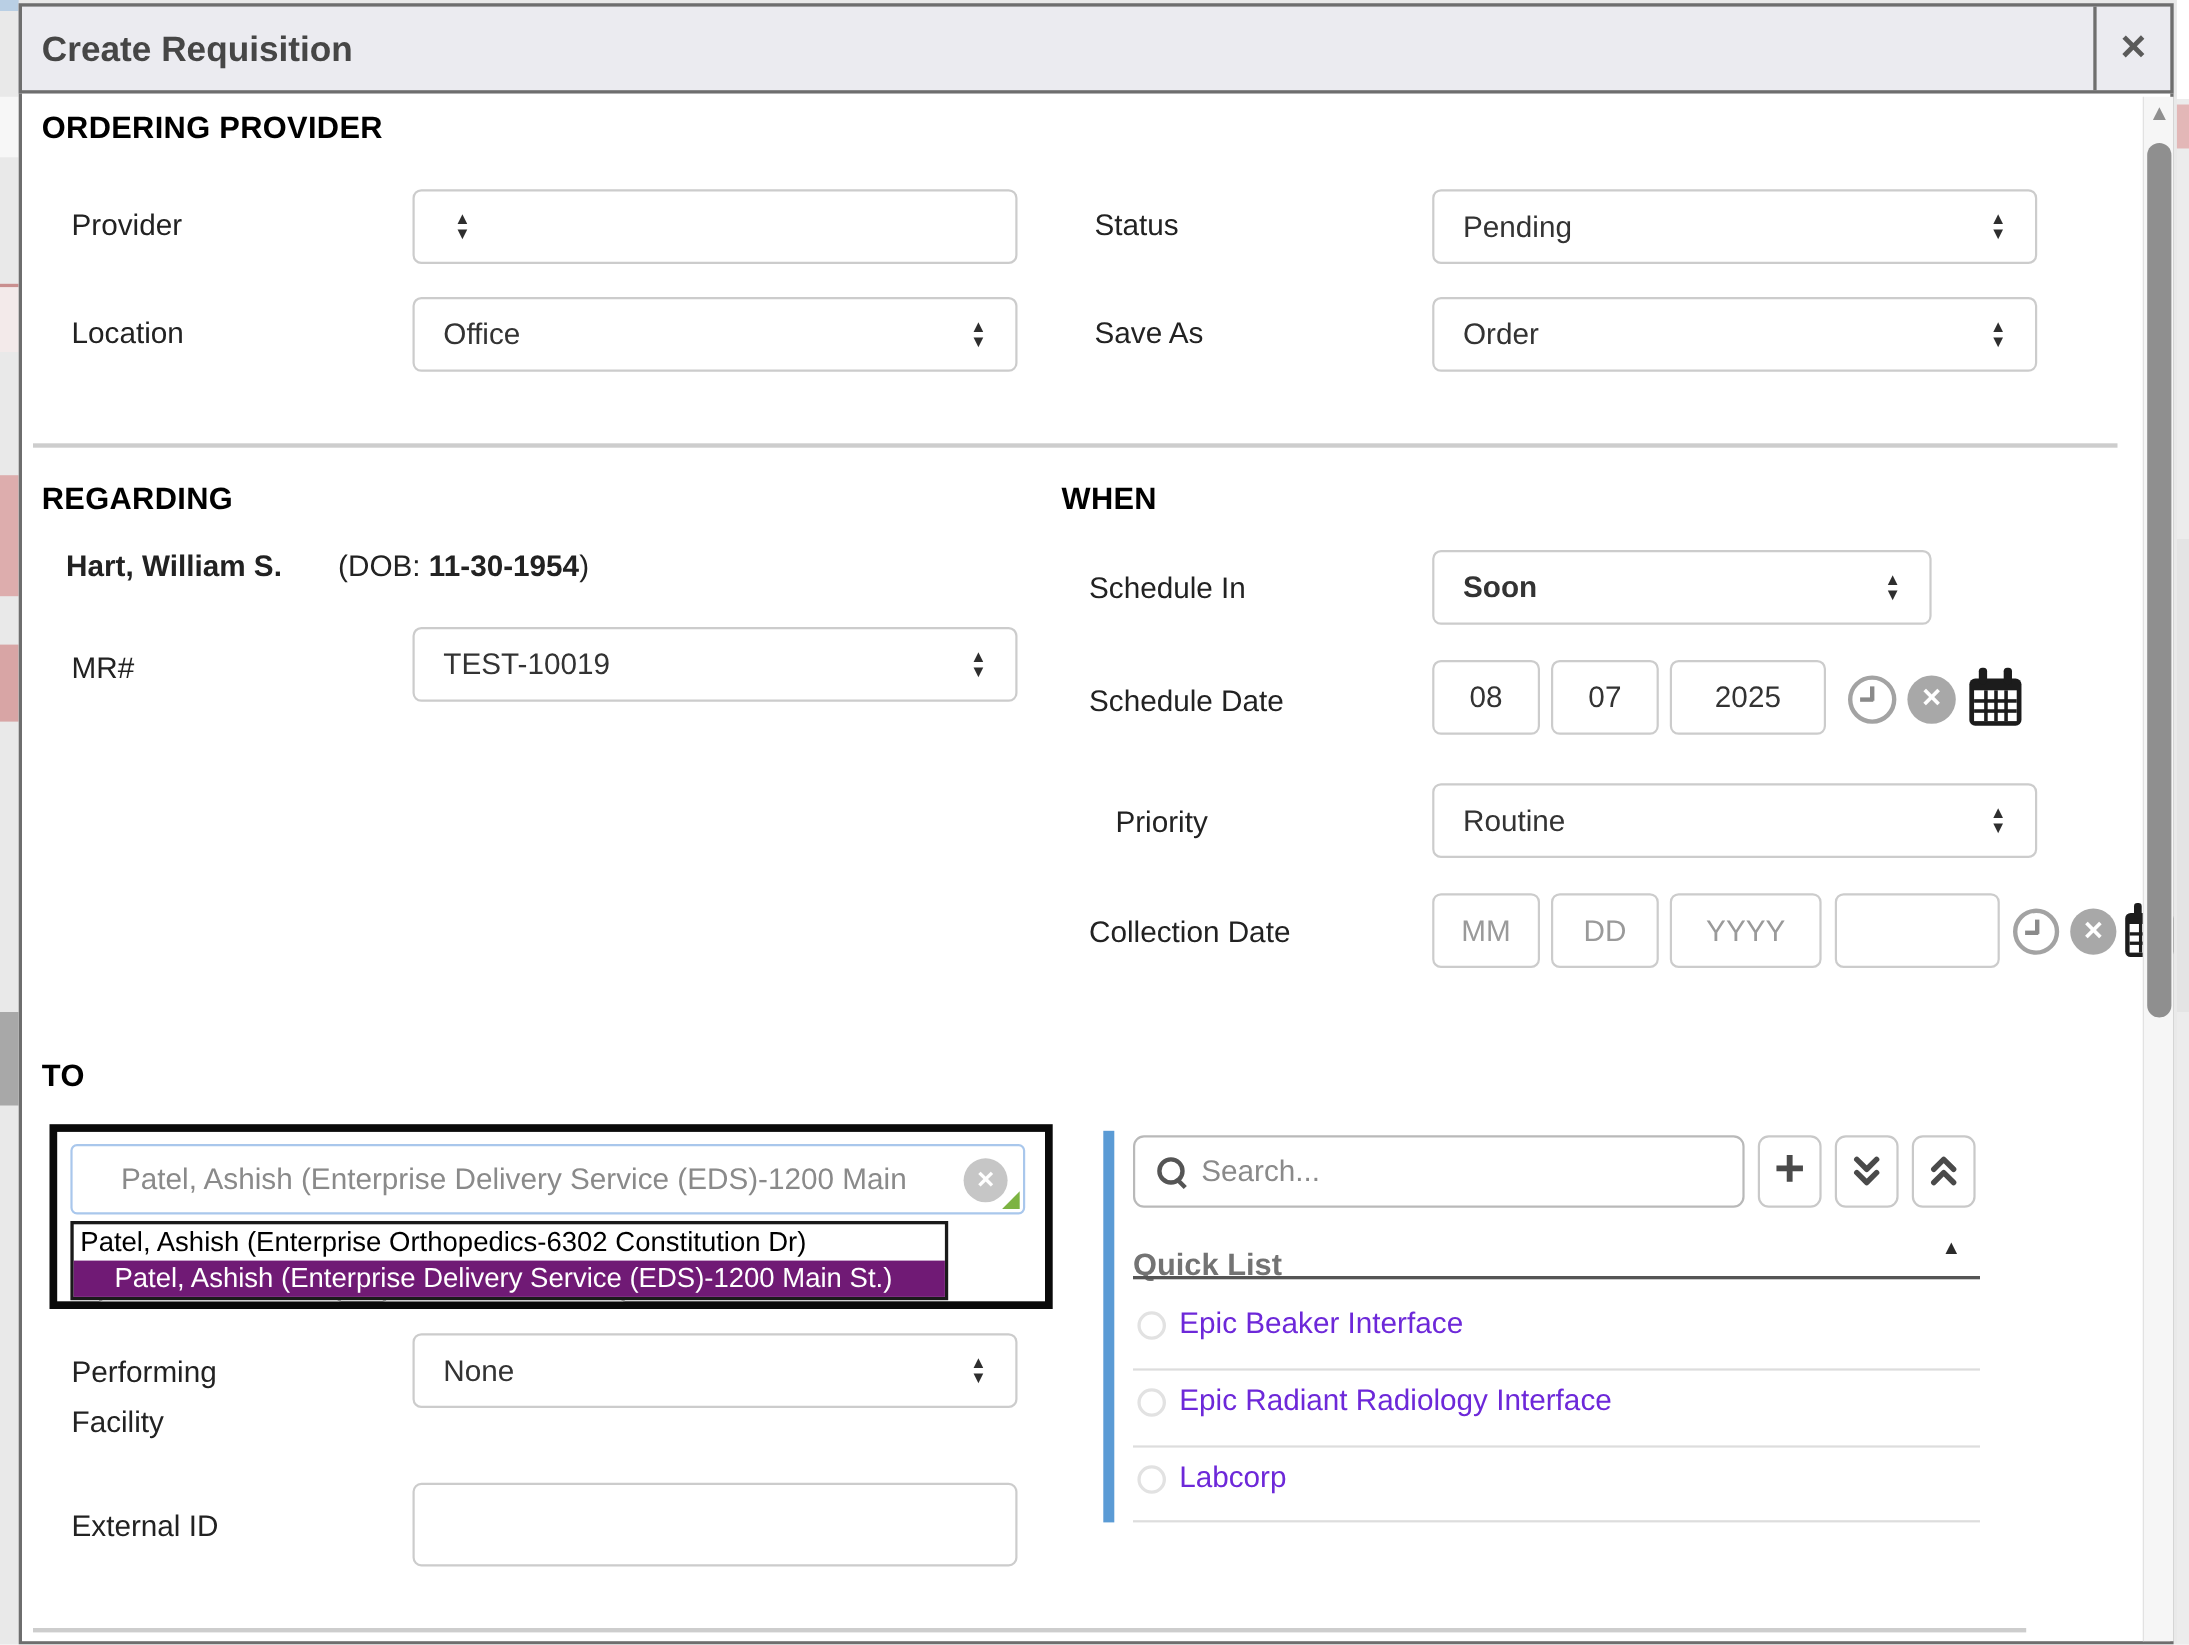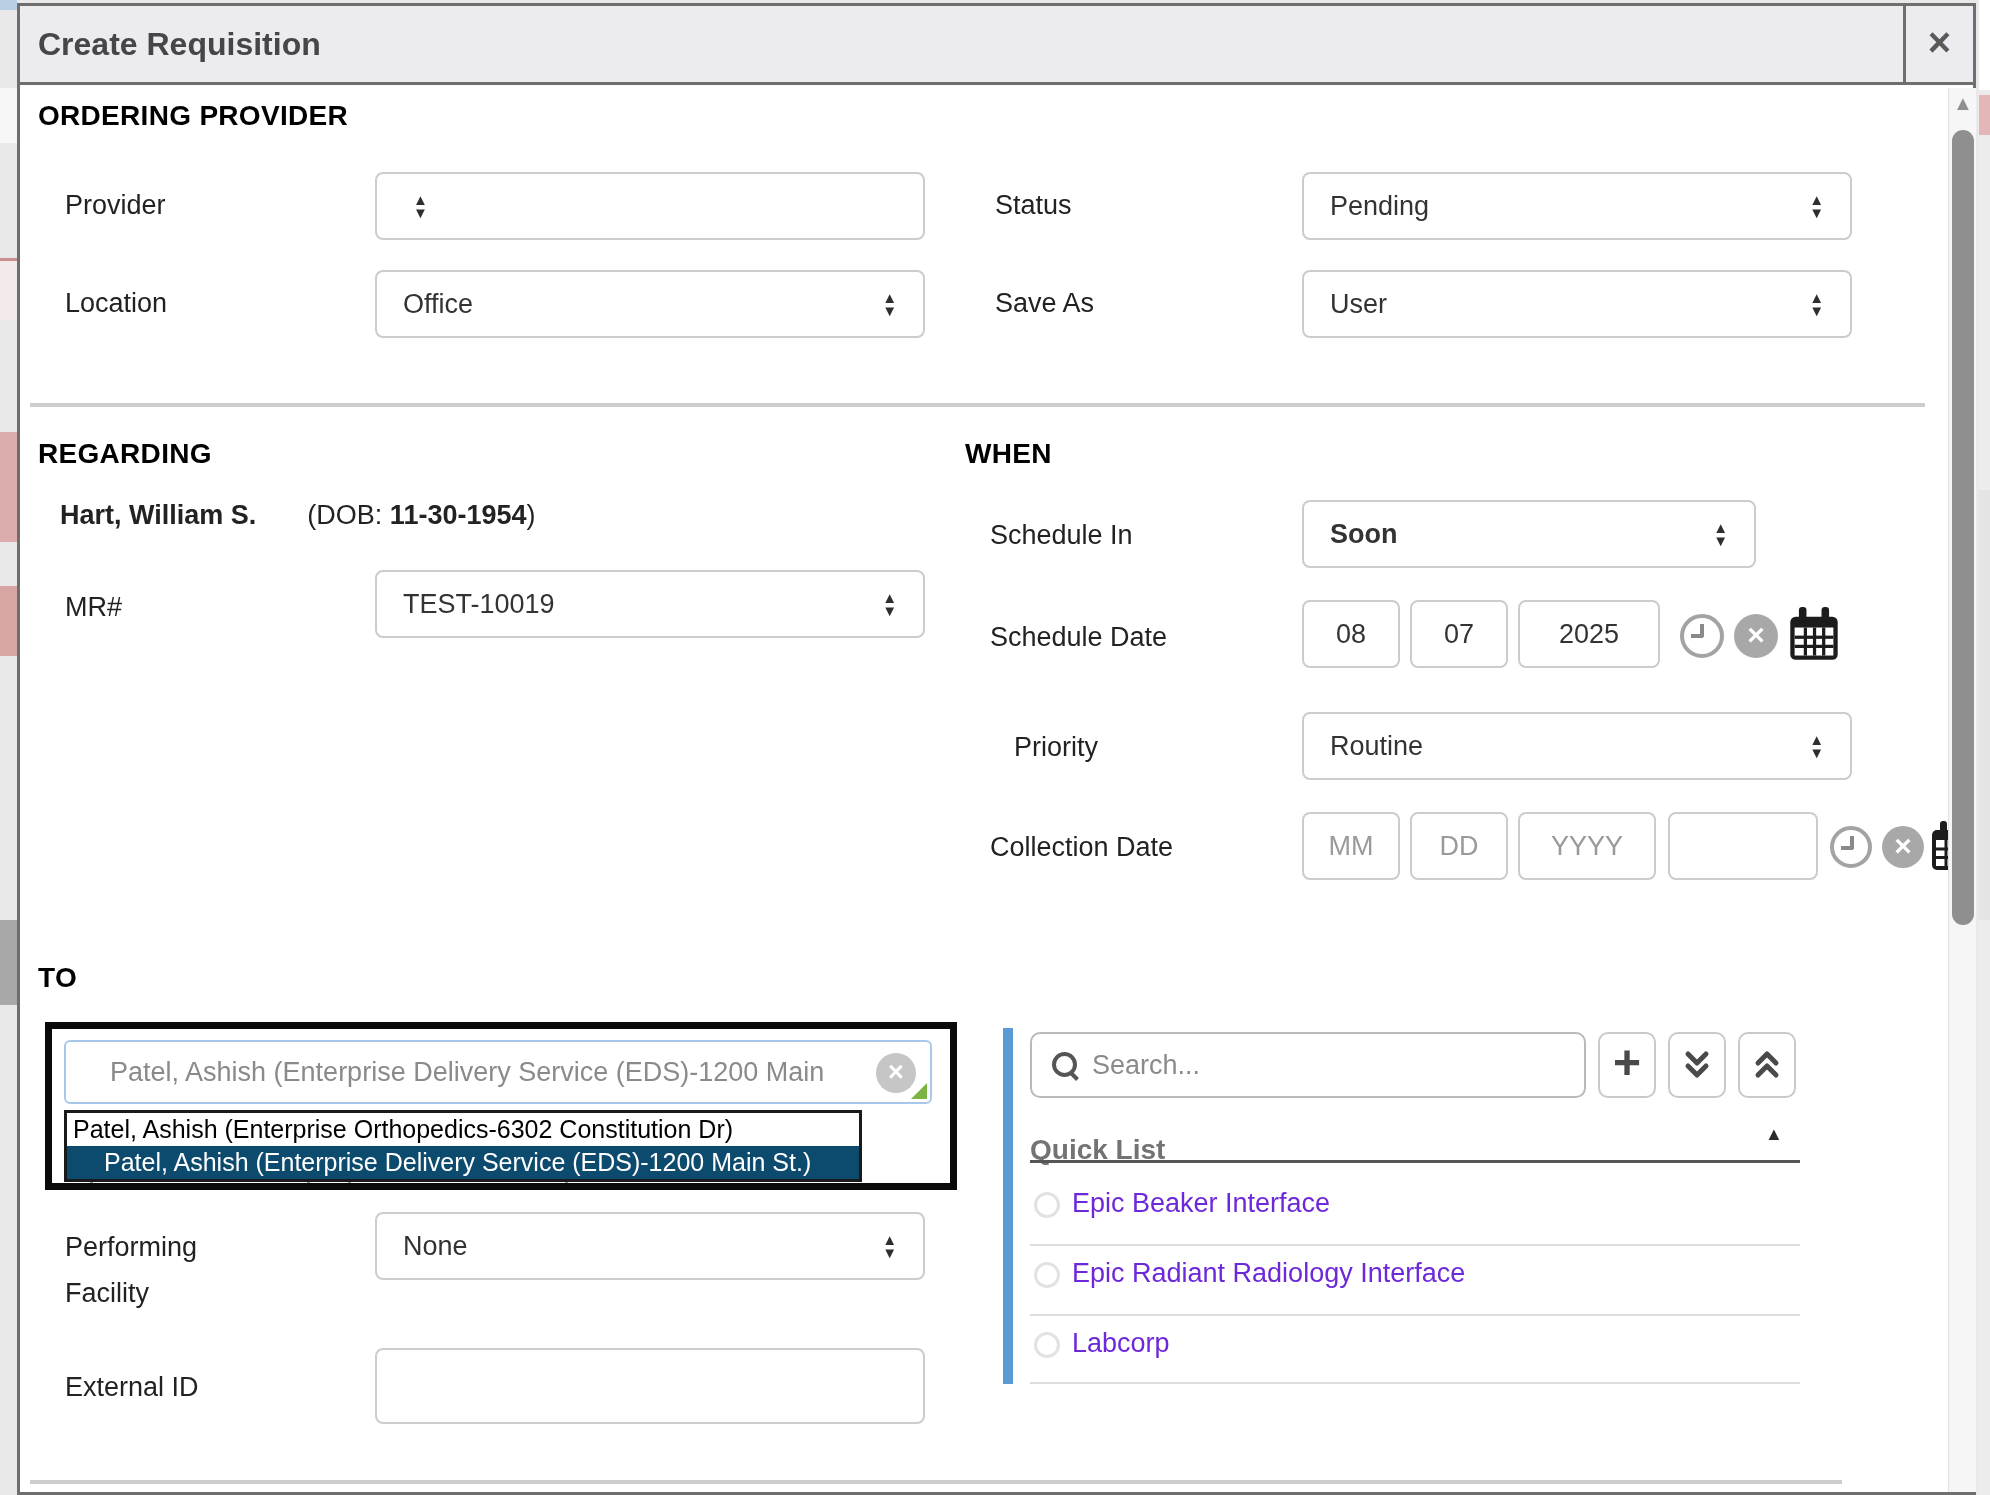--- a/index.html
+++ b/index.html
@@ -56,21 +56,21 @@
   .to-input .txt { font-size:27px; color:#8a8a8a; white-space:nowrap; overflow:hidden; width:790px;margin-left:22px; }
   .to-clear { position:absolute; right:14px; top:11px; width:40px; height:40px; border-radius:50%;
     background:#c6c6c6; color:#fff; font-size:27px; font-weight:bold; text-align:center;
     line-height:38px; cursor:pointer; }
   .grip { position:absolute; right:3px; bottom:3px; width:0; height:0;
     border-left:16px solid transparent; border-bottom:16px solid #7cb342; }
   .dd-list { position:absolute; left:12px; top:81px; width:798px; background:#fff;
     border:3px solid #1a1a1a; }
   .dd-opt { height:33px; line-height:32px; font-size:25px; color:#000; padding-left:6px;
     white-space:nowrap; overflow:hidden; cursor:pointer; }
-  .dd-opt.hl { background:#0c4a6e; color:#fff;padding-left:37px; }
+  .dd-opt.hl { background:#701a75; color:#fff;padding-left:37px; }
   .ghost-btn { position:absolute; top:141px; height:44px; width:220px; background:#fff;
     border:3px solid #9a9a9a; border-radius:10px; }
 
   
   .accent-bar { position:absolute; left:1003px; top:1028px; width:10px; height:356px; background:#5b9bd5; }
   .search-box { position:absolute; left:1030px; top:1032px; width:556px; height:66px;
     border:2px solid #b9b9b9; border-radius:10px; background:#fff; display:flex; align-items:center; }
   .search-ic { position:relative; width:26px; height:26px; margin:0 14px 0 20px; }
   .search-ic::before { content:""; position:absolute; left:0; top:0; width:17px; height:17px;
     border:4px solid #555; border-radius:50%; }
@@ -146,21 +146,21 @@
 <div class="selbox" style="left:375px;top:270px;width:550px;">
   <span class="val">Office</span>
   <span class="sel-arrows">
     <span>▲</span>
       <span>▼</span>
   </span>
 </div>
 
 <div class="abs lbl" style="left:995px;top:288px;">Save As</div>
 <div class="selbox" style="left:1302px;top:270px;width:550px;">
-  <span class="val">User</span>
+  <span class="val">Order</span>
   <span class="sel-arrows">
     <span>▲</span>
       <span>▼</span>
   </span>
 </div>
 
 <div class="hr-light" style="left:30px;top:403px;width:1895px;"></div>
 
 <div class="abs section-h" style="left:38px;top:438px;">REGARDING</div>
 

